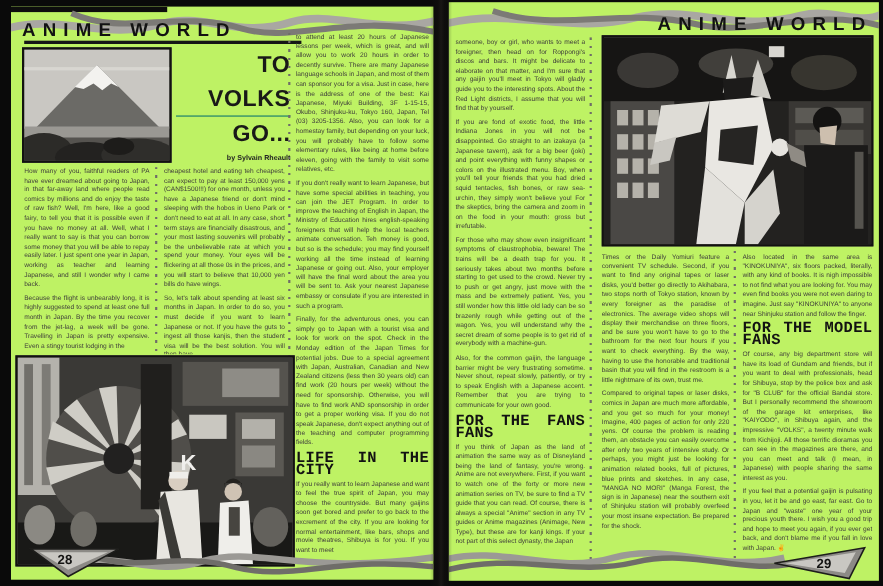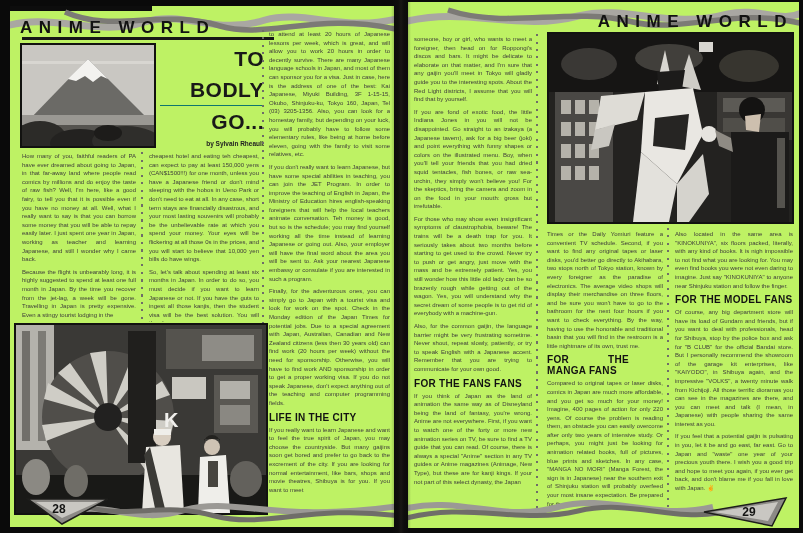--- a/index.html
+++ b/index.html
@@ -6,21 +6,21 @@
   body{background:#000;font-family:"Liberation Sans",sans-serif;}
   #spread{position:relative;width:803px;height:533px;background:#0a0a0a;overflow:hidden;}
   .page{position:absolute;background:#bef264;overflow:hidden;}
   #page-left{left:10px;top:6px;width:384px;height:521px;}
   #page-right{left:408px;top:2px;width:391px;height:526px;}
   .gutter{position:absolute;left:391px;top:0;width:20px;height:533px;z-index:6;
     background:linear-gradient(90deg,rgba(0,0,0,0) 0%,rgba(20,18,16,.45) 35%,#181614 50%,rgba(20,18,16,.45) 65%,rgba(0,0,0,0) 100%);}
   .abs{position:absolute;}
   .body-text{font-size:6px;line-height:8.6px;color:#3e3d3a;text-align:justify;overflow:hidden;}
   .body-text p{margin:0 0 4px 0;}
-  .col-head{font-size:10px;line-height:11px;font-weight:bold;color:#121212;letter-spacing:.3px;margin:3px 0 3px 0;}
+  .col-head{font-size:14px;line-height:11px;font-weight:bold;color:#121212;letter-spacing:.3px;margin:3px 0 3px 0;font-family:Liberation Mono, monospace;}
   .col-head.narrow{max-width:82px;}
   .dotsep{width:2px;background:repeating-linear-gradient(to bottom,#6f6d68 0 2px,rgba(0,0,0,0) 2px 7.5px);}
   .photo{border:2px solid #121210;background:#55534f;box-sizing:border-box;}
   .photo svg{display:block;width:100%;height:100%;}
   .title-block{text-align:right;}
   .title-row{font-size:21px;line-height:31px;font-weight:bold;color:#191918;letter-spacing:.5px;
     font-family:"Liberation Sans",sans-serif;}
   .title-row.ruled{border-top:1px solid #0f766e;}
   .byline{font-size:6.5px;font-weight:bold;color:#222;margin-top:3px;}
   .hdr-rule{background:#161616;height:3px;}
@@ -48,21 +48,21 @@
         <polygon points="46,34 66,14 86,34 79,31 71,37 63,31 54,36" fill="#f3f2ef"></polygon>
         <rect y="70" width="132" height="10" fill="#9a9893"></rect>
         <ellipse cx="18" cy="92" rx="26" ry="16" fill="#2c2b28"></ellipse>
         <ellipse cx="58" cy="98" rx="30" ry="14" fill="#232220"></ellipse>
         <ellipse cx="104" cy="96" rx="34" ry="15" fill="#2f2e2b"></ellipse>
         <ellipse cx="86" cy="88" rx="14" ry="8" fill="#1d1c1a"></ellipse>
       </svg>
     </div>
 
     <div class="abs title-block" style="left:150px;top:37px;width:104px;">
-      <div class="title-row">TO BODLY</div>
+      <div class="title-row">TO VOLKS</div>
       <div class="title-row ruled">GO...</div>
       <div class="byline">by Sylvain Rheault</div>
     </div>
 
     <div class="abs dotsep" style="left:131px;top:146px;height:169px;"></div>
     <div class="abs dotsep" style="left:252px;top:24px;height:486px;"></div>
 
     <div class="abs body-text" style="left:12px;top:146px;width:114px;height:170px;">
       <p>How many of you, faithful readers of PA have ever dreamed about going to Japan, in that far-away land where people read comics by millions and do enjoy the taste of raw fish? Well, I'm here, like a good fairy, to tell you that it is possible even if you have no money at all. Well, what I really want to say is that you can borrow some money that you will be able to repay easily later. I just spent one year in Japan, working as teacher and learning Japanese, and still I wonder why I came back.</p>
       <p>Because the flight is unbearably long, it is highly suggested to spend at least one full month in Japan. By the time you recover from the jet-lag, a week will be gone. Travelling in Japan is pretty expensive. Even a stingy tourist lodging in the</p>
@@ -189,21 +189,20 @@
     <div class="abs body-text" style="left:6px;top:33px;width:118px;height:480px;">
       <p>someone, boy or girl, who wants to meet a foreigner, then head on for Roppongi's discos and bars. It might be delicate to elaborate on that matter, and I'm sure that any gaijin you'll meet in Tokyo will gladly guide you to the interesting spots. About the Red Light districts, I assume that you will find that by yourself.</p>
       <p>If you are fond of exotic food, the little Indiana Jones in you will not be disappointed. Go straight to an izakaya (a Japanese tavern), ask for a big beer (joki) and point everything with funny shapes or colors on the illustrated menu. Boy, when you'll tell your friends that you had dried squid tentacles, fish bones, or raw sea-urchin, they simply won't believe you! For the skeptics, bring the camera and zoom in on the food in your mouth: gross but irrefutable.</p>
       <p>For those who may show even insignificant symptoms of claustrophobia, beware! The trains will be a death trap for you. It seriously takes about two months before starting to get used to the crowd. Never try to push or get angry, just move with the mass and be extremely patient. Yes, you still wonder how this little old lady can be so brazenly rough while getting out of the wagon. Yes, you will understand why the secret dream of some people is to get rid of everybody with a machine-gun.</p>
       <p>Also, for the common gaijin, the language barrier might be very frustrating sometime. Never shout, repeat slowly, patiently, or try to speak English with a Japanese accent. Remember that you are trying to communicate for your own good.</p>
       <div class="col-head">FOR THE FANS FANS</div>
       <p>If you think of Japan as the land of animation the same way as of Disneyland being the land of fantasy, you're wrong. Anime are not everywhere. First, if you want to watch one of the forty or more new animation series on TV, be sure to find a TV guide that you can read. Of course, there is always a special "Anime" section in any TV guides or Anime magazines (Animage, New Type), but these are for kanji kings. If your not part of this select dynasty, the Japan</p>
     </div>
     <div class="abs body-text" style="left:139px;top:228px;width:116px;height:284px;">
       <p>Times or the Daily Yomiuri feature a convenient TV schedule. Second, if you want to find any original tapes or laser disks, you'd better go directly to Akihabara, two stops north of Tokyo station, known by every foreigner as the paradise of electronics. The average video shops will display their merchandise on three floors, and be sure you won't have to go to the bathroom for the next four hours if you want to check everything. By the way, having to use the honorable and traditional basin that you will find in the restroom is a little nightmare of its own, trust me.</p>
-      <div class="col-head narrow">FOR THE MANGA FANS</div>
       <p>Compared to original tapes or laser disks, comics in Japan are much more affordable, and you get so much for your money! Imagine, 400 pages of action for only 220 yens. Of course the problem is reading them, an obstacle you can easily overcome after only two years of intensive study. Or perhaps, you might just be looking for animation related books, full of pictures, blue prints and sketches. In any case, "MANGA NO MORI" (Manga Forest, the sign is in Japanese) near the southern exit of Shinjuku station will probably overfeed your most insane expectation. Be prepared for the shock.</p>
     </div>
     <div class="abs body-text" style="left:267px;top:228px;width:118px;height:284px;">
       <p>Also located in the same area is "KINOKUNIYA", six floors packed, literally, with any kind of books. It is nigh impossible to not find what you are looking for. You may even find books you were not even daring to imagine. Just say "KINOKUNIYA" to anyone near Shinjuku station and follow the finger.</p>
       <div class="col-head">FOR THE MODEL FANS</div>
       <p>Of course, any big department store will have its load of Gundam and friends, but if you want to deal with professionals, head for Shibuya, stop by the police box and ask for "B CLUB" for the official Bandai store. But I personally recommend the showroom of the garage kit enterprises, like "KAIYODO", in Shibuya again, and the impressive "VOLKS", a twenty minute walk from Kichijoji. All those terrific dioramas you can see in the magazines are there, and you can meet and talk (I mean, in Japanese) with people sharing the same interest as you.</p>
       <p>If you feel that a potential gaijin is pulsating in you, let it be and go east, far east. Go to Japan and "waste" one year of your precious youth there. I wish you a good trip and hope to meet you again, if you ever get back, and don't blame me if you fall in love with Japan. ✌</p>
     </div>
 
     <svg class="abs" style="left:0;top:493px;" width="391" height="33" viewBox="0 0 391 33">

